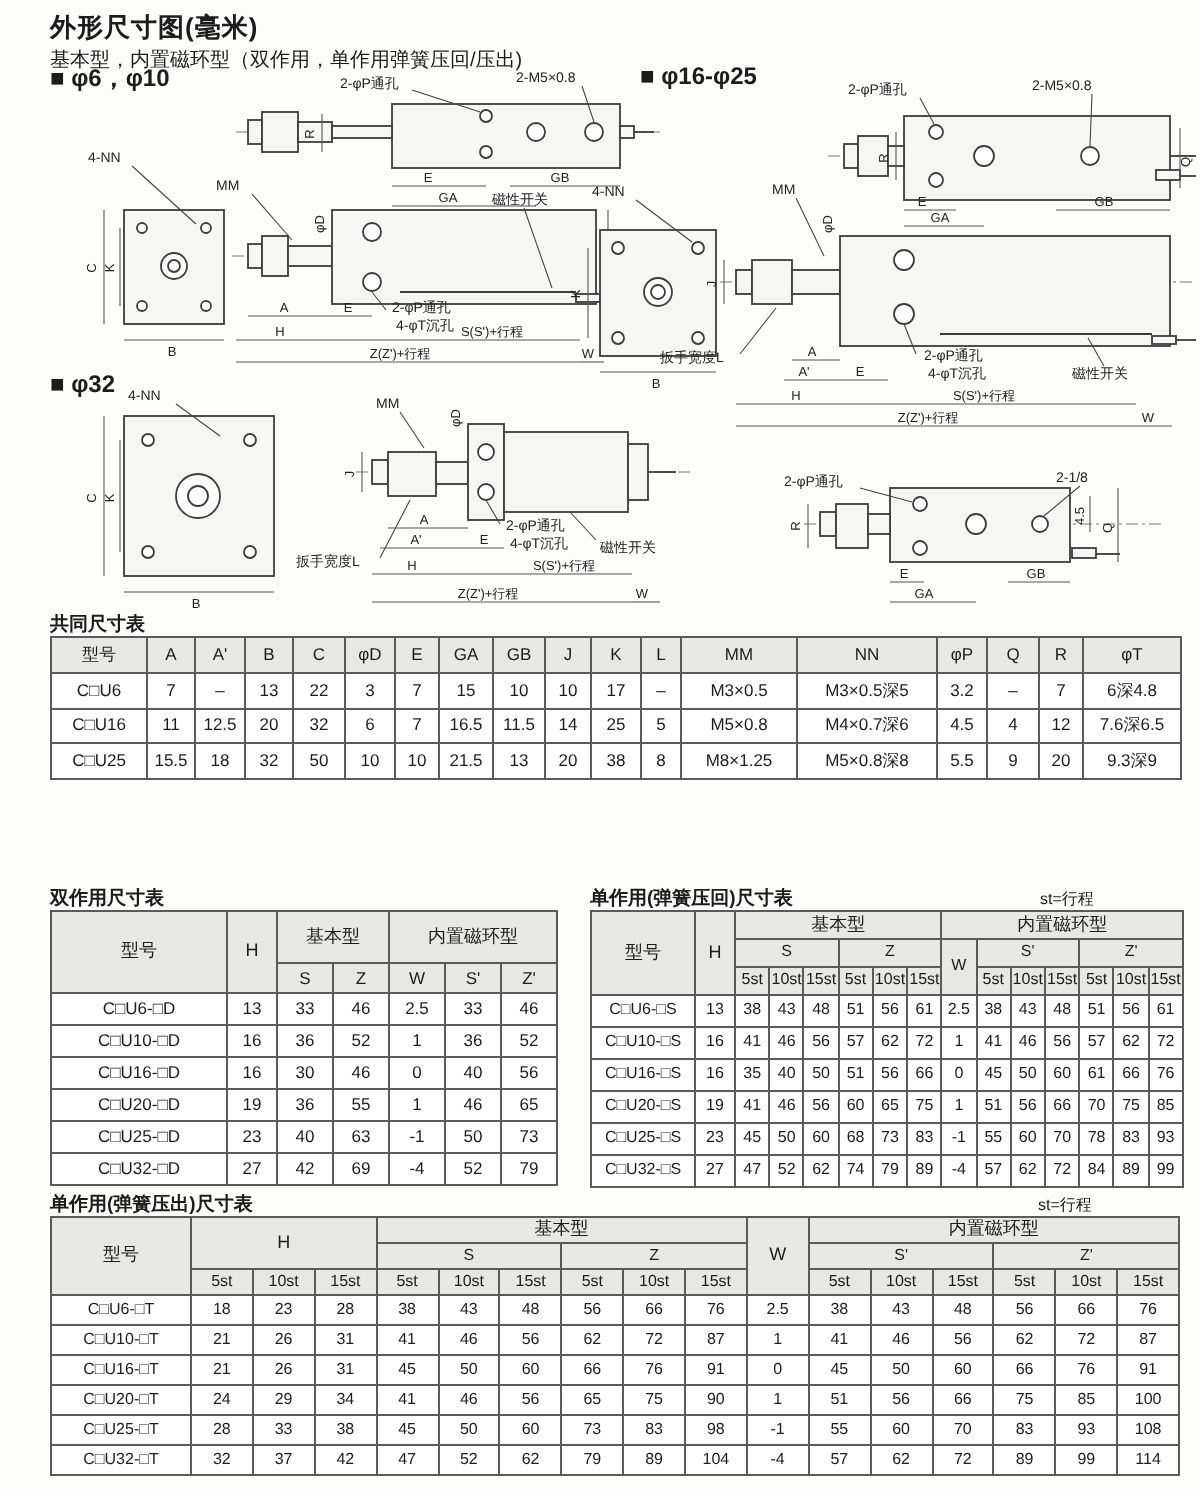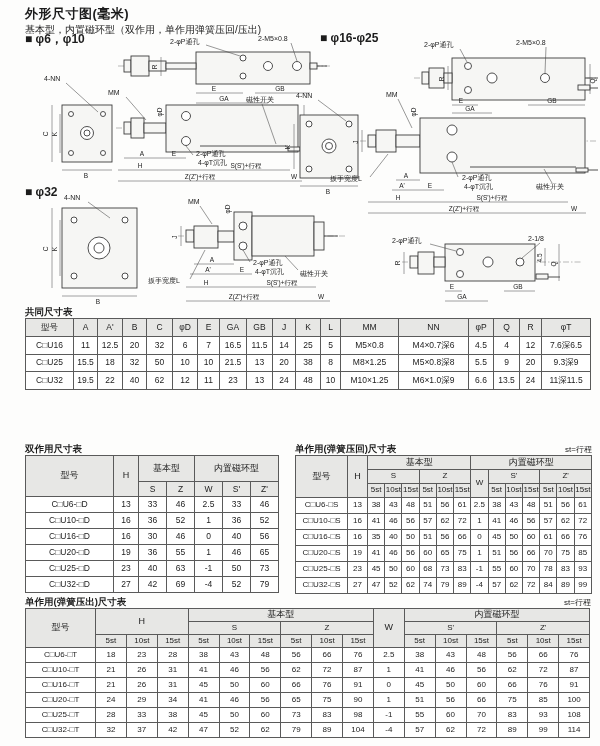--- a/index.html
+++ b/index.html
@@ -3,21 +3,21 @@
 <meta charset="utf-8">
 <style>
   html,body{margin:0;padding:0}
   body{width:600px;height:746px;background:#fdfdfc;position:relative;
        font-family:"Liberation Sans","DejaVu Sans",sans-serif;color:#1c1c1c;overflow:hidden}
   .abs{position:absolute}
   .page-title{font-size:13px;font-weight:bold;letter-spacing:.5px}
   .subtitle{font-size:10px}
   .section-label{font-size:12px;font-weight:bold}
   .tbl-title{font-size:9.5px;font-weight:bold}
-  .stroke-note{font-size:8px;text-align:right;width:72px}
+  .stroke-note{font-size:8px;text-align:left;width:72px}
   table{border-collapse:collapse;table-layout:fixed;background:#fff}
   th,td{border:1px solid #5a5a5a;font-size:8.5px;text-align:center;padding:0;
         line-height:1.05;overflow:hidden;white-space:nowrap}
   th{background:#e7e7e5;font-weight:normal}
   .t-common th{height:17px;font-size:8.5px}
   .t-common td{height:16.5px}
   .t-double thead tr:first-child th{height:25px;font-size:9px}
   .t-double thead tr:last-child th{height:14px}
   .t-double td{height:15px}
   .t-sr th{height:13px;font-size:8px}
@@ -339,20 +339,40 @@
         <th>MM</th>
         <th>NN</th>
         <th>φP</th>
         <th>Q</th>
         <th>R</th>
         <th>φT</th>
       </tr>
     </thead>
     <tbody>
       <tr>
+        <td>C□U6</td>
+        <td>7</td>
+        <td>–</td>
+        <td>13</td>
+        <td>22</td>
+        <td>3</td>
+        <td>7</td>
+        <td>15</td>
+        <td>10</td>
+        <td>10</td>
+        <td>17</td>
+        <td>–</td>
+        <td>M3×0.5</td>
+        <td>M3×0.5深5</td>
+        <td>3.2</td>
+        <td>–</td>
+        <td>7</td>
+        <td>6深4.8</td>
+      </tr>
+      <tr>
         <td>C□U16</td>
         <td>11</td>
         <td>12.5</td>
         <td>20</td>
         <td>32</td>
         <td>6</td>
         <td>7</td>
         <td>16.5</td>
         <td>11.5</td>
         <td>14</td>
@@ -378,40 +398,20 @@
         <td>20</td>
         <td>38</td>
         <td>8</td>
         <td>M8×1.25</td>
         <td>M5×0.8深8</td>
         <td>5.5</td>
         <td>9</td>
         <td>20</td>
         <td>9.3深9</td>
       </tr>
-      <tr>
-        <td>C□U32</td>
-        <td>19.5</td>
-        <td>22</td>
-        <td>40</td>
-        <td>62</td>
-        <td>12</td>
-        <td>11</td>
-        <td>23</td>
-        <td>13</td>
-        <td>24</td>
-        <td>48</td>
-        <td>10</td>
-        <td>M10×1.25</td>
-        <td>M6×1.0深9</td>
-        <td>6.6</td>
-        <td>13.5</td>
-        <td>24</td>
-        <td>11深11.5</td>
-      </tr>
     </tbody>
   </table>
 
 <div class="abs tbl-title" style="left:25px;top:443px">双作用尺寸表</div>
 <table class="abs t-double" style="left:25px;top:455px;width:253px">
   <colgroup>
     <col style="width:88px">
       <col style="width:25px">
       <col style="width:28px">
       <col style="width:28px">

